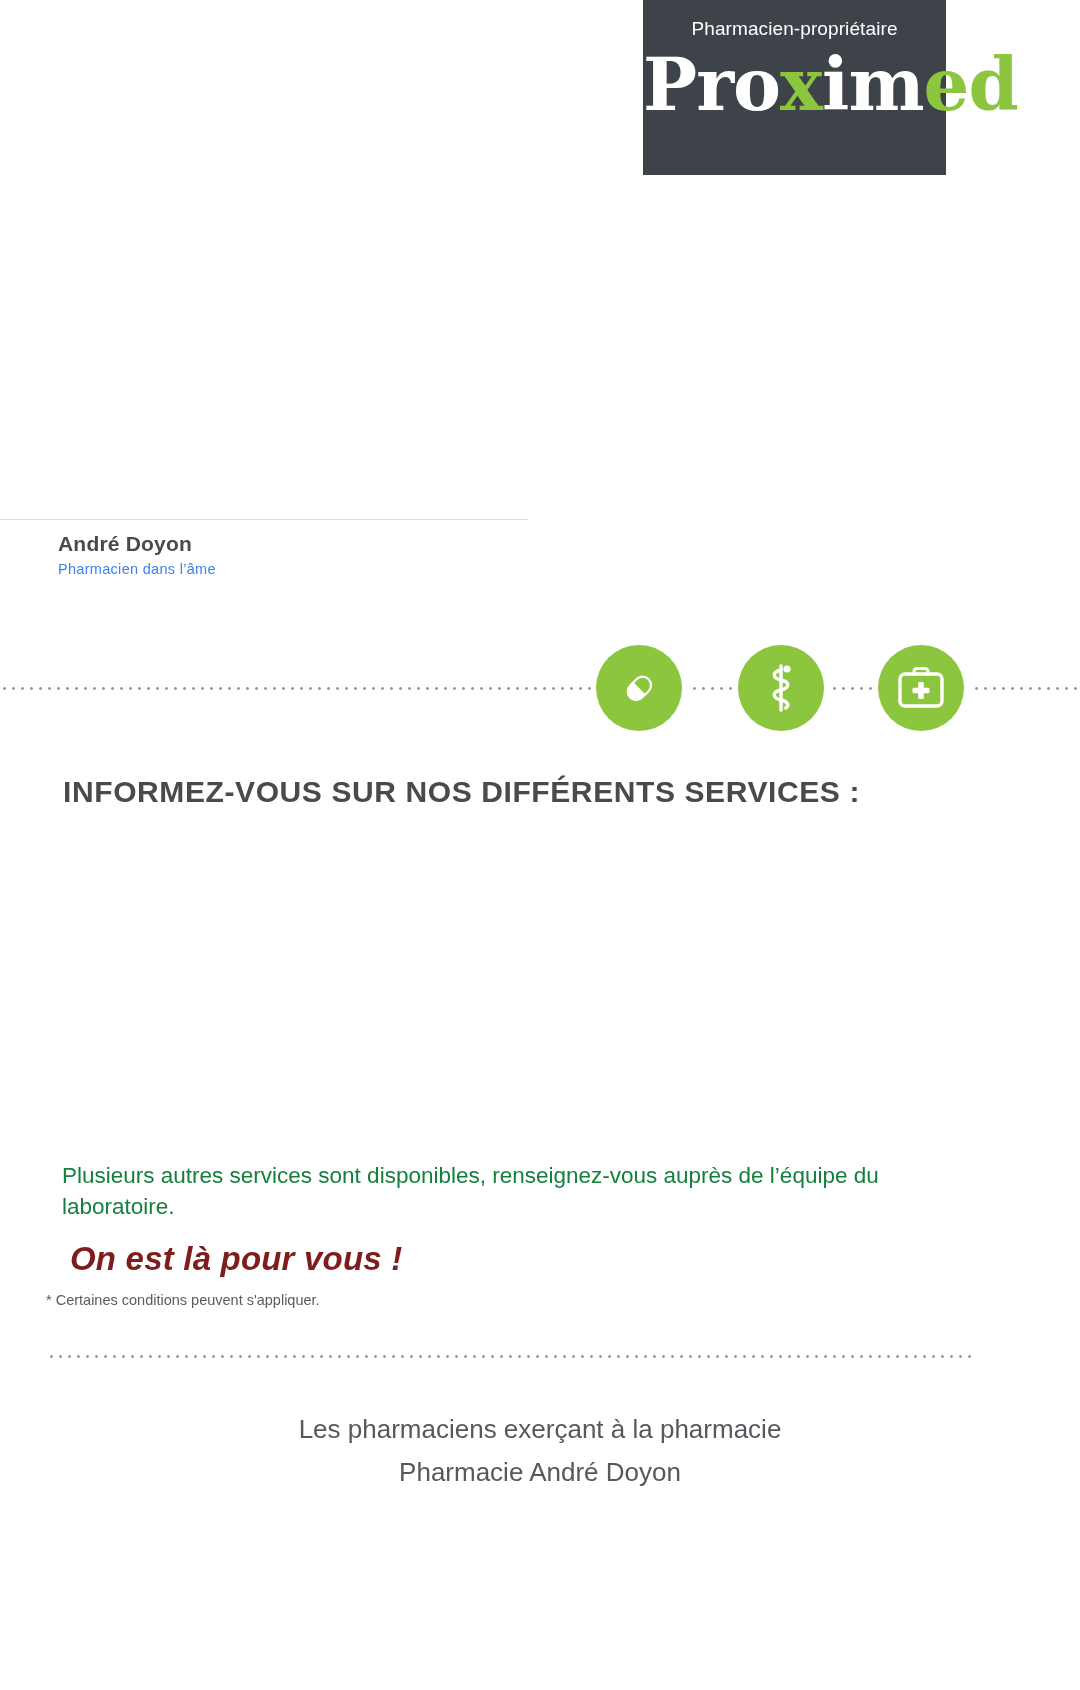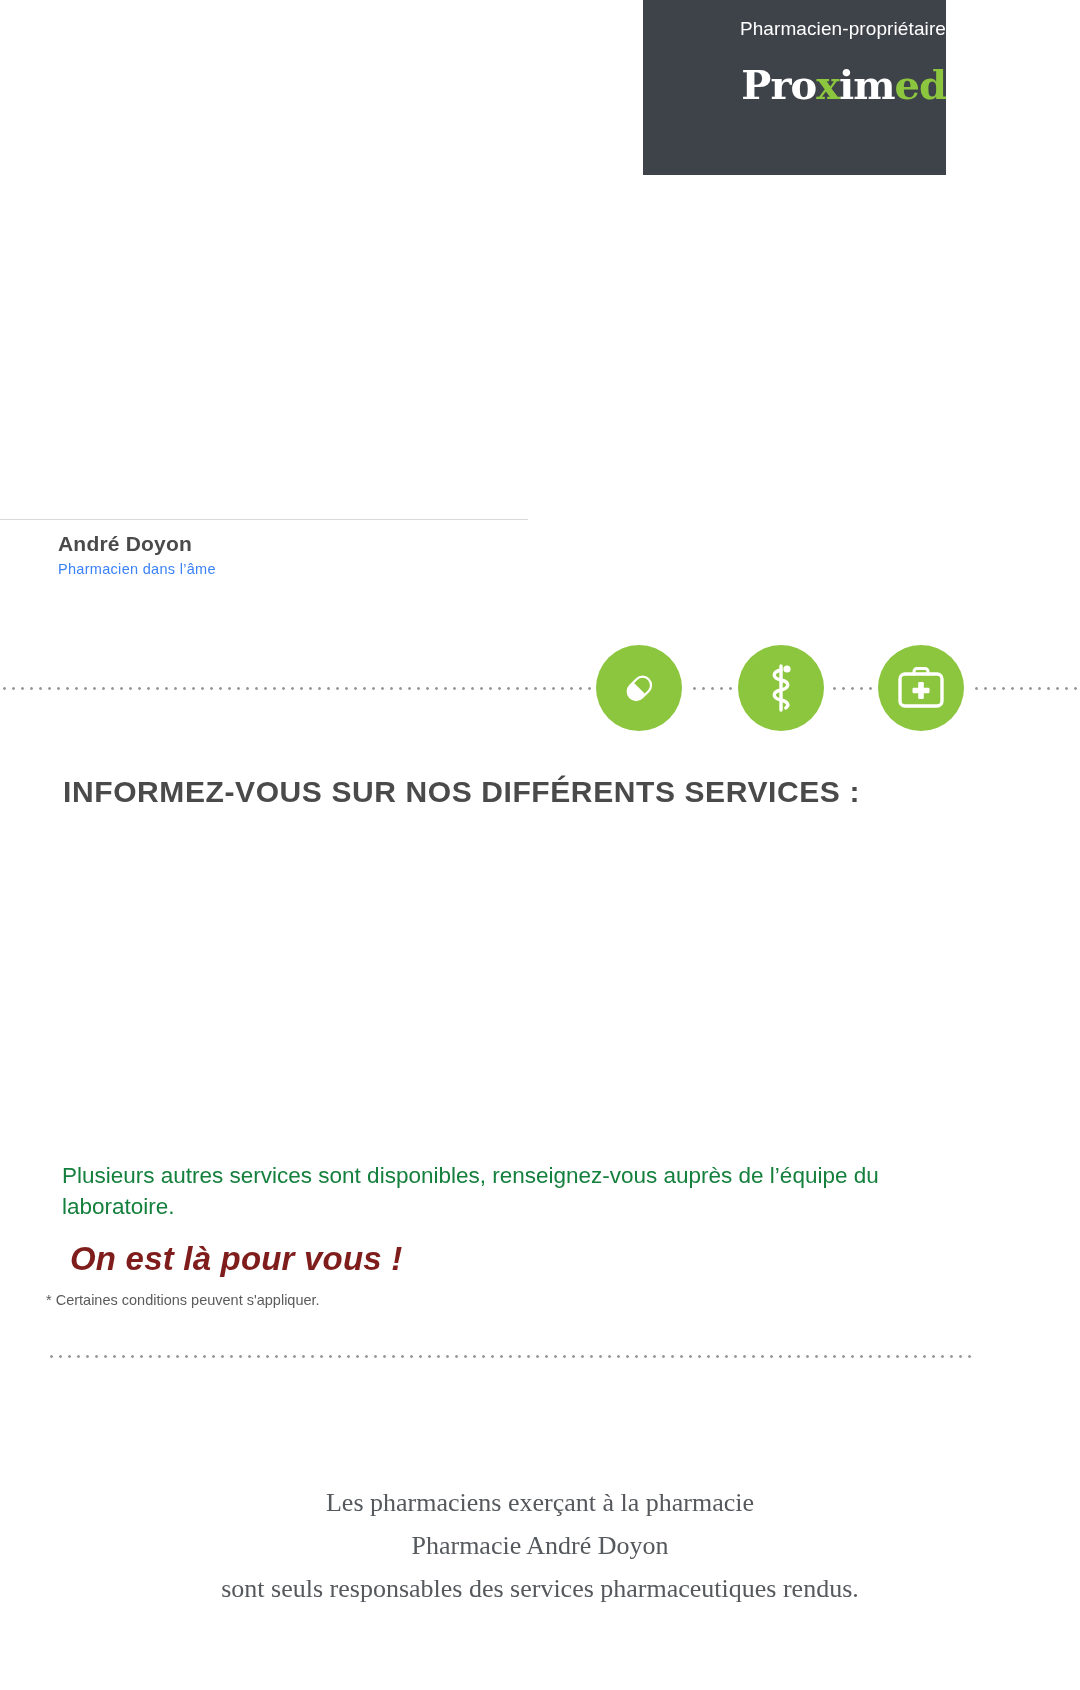--- a/index.html
+++ b/index.html
@@ -18,33 +18,33 @@
 
   
   .badge {
     position: absolute;
     top: 0;
     left: 643px;
     width: 303px;
     height: 175px;
     background: #3e4349;
     color: #ffffff;
-    text-align: right;
+    text-align: center;
     box-sizing: border-box;
     padding-top: 16px;
   }
   .badge-line {
     font-size: 19px;
     line-height: 25px;
     font-weight: 400;
     letter-spacing: .1px;
   }
   .badge-logo {
     margin-top: 14px;
-    font-size: 40px;
+    font-size: 72px;
     line-height: 60px;
     font-family: "DejaVu Serif", serif;
     font-weight: 700;
     letter-spacing: -1px;
     white-space: nowrap;
   }
   .badge-logo .seg-white { color: #ffffff; }
   .badge-logo .seg-green { color: #8cc63e; }
   .badge-logo .seg-x {
     color: #8cc63e;
@@ -163,27 +163,26 @@
     height: 3px;
     background-image: radial-gradient(circle, #9b9b9b 1.3px, rgba(0,0,0,0) 1.5px);
     background-size: 9px 3px;
     background-repeat: repeat-x;
   }
 
   
   .disclaimer {
     position: absolute;
     left: 0;
-    top: 1481px;
+    top: 1408px;
     width: 1080px;
     text-align: center;
     font-size: 26px;
     line-height: 43px;
     color: #55585c;
-    font-family: Liberation Serif, serif;
   }
   .disclaimer div { white-space: nowrap; }
 </style>
 </head>
 <body>
 
 <div class="badge">
   <div class="badge-line">Pharmacien-propriétaire</div>
   <div class="badge-logo">
     <span class="seg-white">Pro</span><span class="seg-x">x</span><span class="seg-white">im</span><span class="seg-green">ed</span>
@@ -232,14 +231,13 @@
 
 <div class="body-copy">Plusieurs autres services sont disponibles, renseignez-vous auprès de l’équipe du laboratoire.</div>
 <div class="slogan">On est là pour vous !</div>
 <div class="footnote">* Certaines conditions peuvent s'appliquer.</div>
 
 <div class="bottom-rule"></div>
 
 <div class="disclaimer">
   <div>Les pharmaciens exerçant à la pharmacie</div>
   <div>Pharmacie André Doyon</div>
-  <div>sont seuls responsables des services pharmaceutiques rendus.</div>
 </div>
 
 </body></html>

